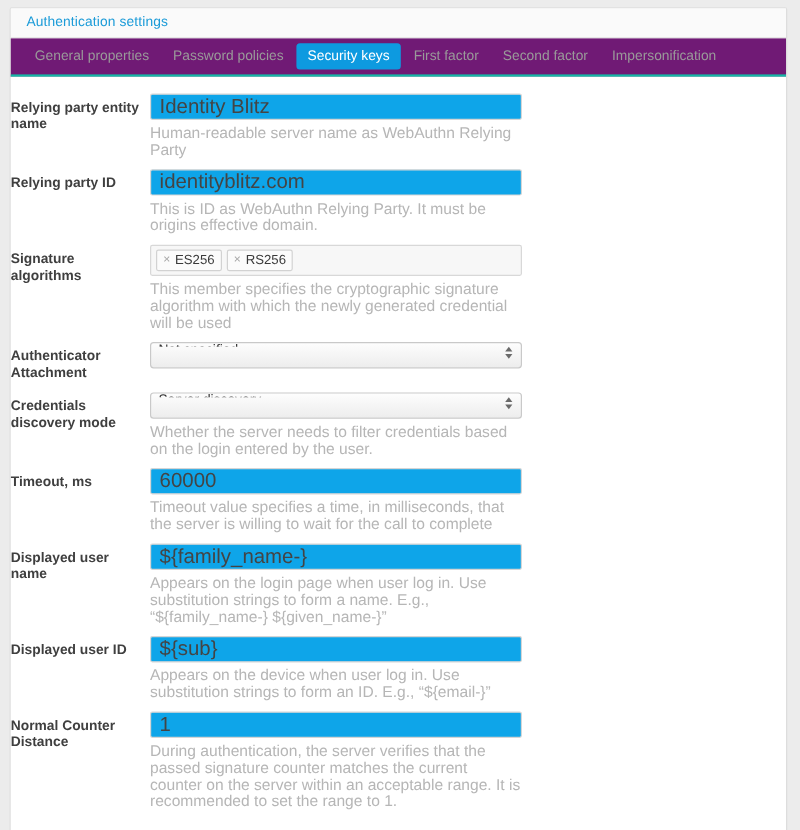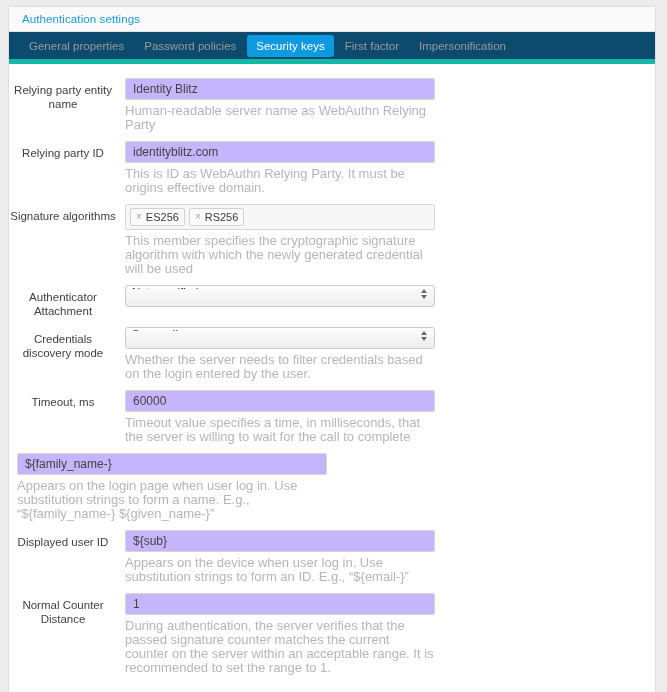--- a/index.html
+++ b/index.html
@@ -40,22 +40,22 @@
   .panel-header-title {
     color: #1b9bd8;
     font-weight: normal;
     font-size: 11.5px;
     letter-spacing: 0.1px;
   }
 
   
   .tabbar {
     height: 32px;
-    background: #0c4a6e;
-    border-bottom: 5px solid #14b8a6;
+    background: #701a75;
+    border-bottom: 2px solid #14b8a6;
     display: flex;
     align-items: center;
     padding-left: 11px;
     box-sizing: border-box;
   }
   .tab {
     font-size: 11.5px;
     color: #9a9a9a;
     padding: 4px 9px;
     margin-right: 2px;
@@ -76,46 +76,46 @@
     background: #ffffff;
   }
   .form-row {
     display: flex;
     align-items: flex-start;
     margin-bottom: 9px;
   }
   .form-label {
     width: 108px;
     flex: 0 0 108px;
-    text-align: center;
-    font-weight: normal;
+    text-align: left;
+    font-weight: bold;
     font-size: 11.5px;
     color: #3f3f3f;
     line-height: 14px;
     padding-top: 5px;
     padding-right: 0;
     box-sizing: border-box;
   }
   .form-control {
     margin-left: 8px;
     width: 310px;
     flex: 0 0 310px;
   }
 
   input.text-input {
     display: block;
     width: 100%;
     height: 22px;
     box-sizing: border-box;
     border: 1px solid #d5d5d5;
     border-radius: 2px;
-    background: #c4b5fd;
+    background: #0ea5e9;
     padding: 0 7px;
     font-family: "Liberation Sans", sans-serif;
-    font-size: 12px;
+    font-size: 17px;
     color: #444444;
     outline: none;
   }
 
   
   .select-wrap {
     position: relative;
     width: 100%;
     height: 22px;
   }
@@ -207,20 +207,21 @@
 
   <div class="panel-header">
     <span class="panel-header-title">Authentication settings</span>
   </div>
 
   <div class="tabbar">
     <div class="tab">General properties</div>
     <div class="tab">Password policies</div>
     <div class="tab active">Security keys</div>
     <div class="tab">First factor</div>
+    <div class="tab">Second factor</div>
     <div class="tab">Impersonification</div>
   </div>
 
   <div class="form-body">
 
     <div class="form-row">
       <div class="form-label">Relying party entity name</div>
       <div class="form-control">
         <input class="text-input" type="text" value="Identity Blitz" style="">
         <div class="help-text">Human-readable server name as WebAuthn Relying Party</div>
@@ -285,20 +286,21 @@
 
     <div class="form-row">
       <div class="form-label">Timeout, ms</div>
       <div class="form-control">
         <input class="text-input" type="text" value="60000" style="">
         <div class="help-text">Timeout value specifies a time, in milliseconds, that the server is willing to wait for the call to complete</div>
       </div>
     </div>
 
     <div class="form-row">
+      <div class="form-label">Displayed user name</div>
       <div class="form-control">
         <input class="text-input" type="text" value="${family_name-}" style="">
         <div class="help-text">Appears on the login page when user log in. Use substitution strings to form a name. E.g., “${family_name-} ${given_name-}”</div>
       </div>
     </div>
 
     <div class="form-row">
       <div class="form-label">Displayed user ID</div>
       <div class="form-control">
         <input class="text-input" type="text" value="${sub}" style="">

